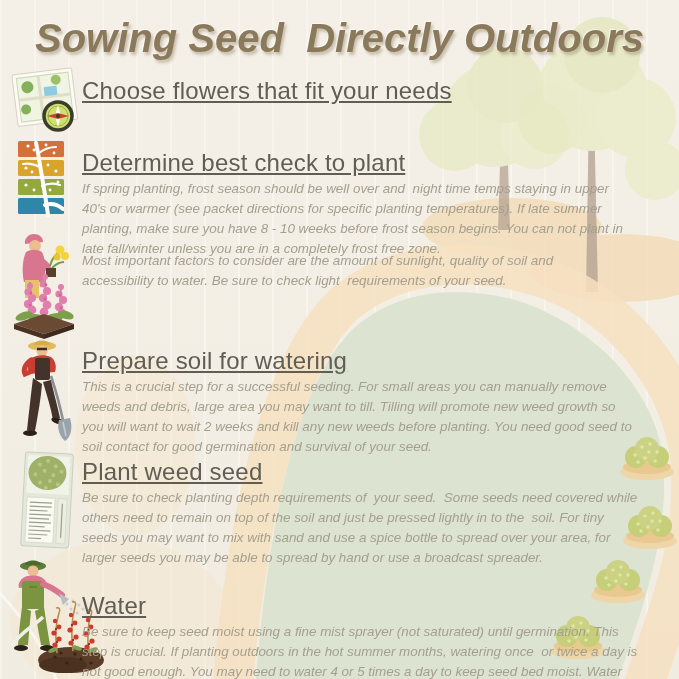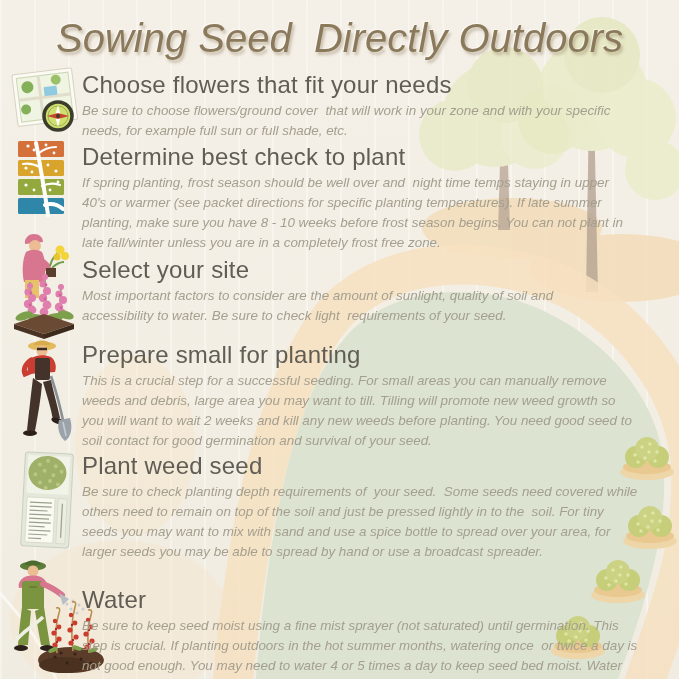--- a/index.html
+++ b/index.html
@@ -6,28 +6,29 @@
   #canvas{
     position:relative;width:679px;height:679px;overflow:hidden;
     background:
       repeating-linear-gradient(90deg, rgba(255,255,255,.35) 0 2px, rgba(255,255,255,0) 2px 34px),
       linear-gradient(180deg,#f5f0e7 0%,#f3eee4 60%,#f1ece2 100%);
     font-family:"Liberation Sans", sans-serif;
   }
   #bg{position:absolute;left:0;top:0;width:679px;height:679px;}
   .title{
     position:absolute;left:0;top:16px;width:679px;text-align:center;
-    font-size:40px;font-weight:normal;font-style:italic;color:#8b795c;
+    font-size:40px;font-weight:bold;font-style:italic;color:#8b795c;
     letter-spacing:0px;white-space:pre-wrap;
     text-shadow:2px 3px 3px rgba(130,110,80,.38), -1px -1px 0 rgba(255,255,255,.55);
   }
   .step{position:absolute;left:82px;width:560px;}
   .step-heading{
-    font-size:24px;line-height:26px;color:#605d54;margin:6px 0 3px 0;font-weight:400;
+    font-size:24px;line-height:26px;color:#605d54;margin:12px 0 3px 0;font-weight:400;
     letter-spacing:.2px;
+    text-decoration:underline;
   }
   .step-body{
     font-size:13.4px;line-height:20px;color:#a49f8f;font-style:italic;
     white-space:pre-wrap;
   }
   .icon{position:absolute;}
 </style>
 </head>
 <body>
 
@@ -371,35 +372,33 @@
       <g fill="#7ca04c">
         <ellipse cx="50" cy="93" rx="5" ry="2.2" transform="rotate(-25 50 93)"></ellipse>
         <ellipse cx="74" cy="91" rx="5" ry="2.2" transform="rotate(20 74 91)"></ellipse>
         <ellipse cx="90" cy="93" rx="5" ry="2.2" transform="rotate(-20 90 93)"></ellipse>
       </g>
     </g>
   </svg>
 
   <div class="step" style="top:66px">
     <div class="step-heading">Choose flowers that fit your needs</div>
-    <div class="step-body" style="width:556px">Be sure to choose flowers/ground cover  that will work in your zone and with your specific needs, for example full sun or full shade, etc.</div>
   </div>
 
   <div class="step" style="top:138px">
     <div class="step-heading">Determine best check to plant</div>
     <div class="step-body" style="width:552px">If spring planting, frost season should be well over and  night time temps staying in upper 40's or warmer (see packet directions for specific planting temperatures). If late summer planting, make sure you have 8 - 10 weeks before frost season begins. You can not plant in late fall/winter unless you are in a completely frost free zone.</div>
   </div>
 
   <div class="step" style="top:251px">
-    <div class="step-heading">Select your site</div>
     <div class="step-body" style="width:540px">Most important factors to consider are the amount of sunlight, quality of soil and accessibility to water. Be sure to check light  requirements of your seed.</div>
   </div>
 
   <div class="step" style="top:336px">
-    <div class="step-heading">Prepare small for planting</div>
+    <div class="step-heading">Prepare soil for watering</div>
     <div class="step-body" style="width:556px">This is a crucial step for a successful seeding. For small areas you can manually remove weeds and debris, large area you may want to till. Tilling will promote new weed growth so you will want to wait 2 weeks and kill any new weeds before planting. You need good seed to soil contact for good germination and survival of your seed.</div>
   </div>
 
   <div class="step" style="top:447px">
     <div class="step-heading">Plant weed seed</div>
     <div class="step-body" style="width:560px">Be sure to check planting depth requirements of  your seed.  Some seeds need covered while others need to remain on top of the soil and just be pressed lightly in to the  soil. For tiny seeds you may want to mix with sand and use a spice bottle to spread over your area, for larger seeds you may be able to spread by hand or use a broadcast spreader.</div>
   </div>
 
   <div class="step" style="top:581px">
     <div class="step-heading">Water</div>

